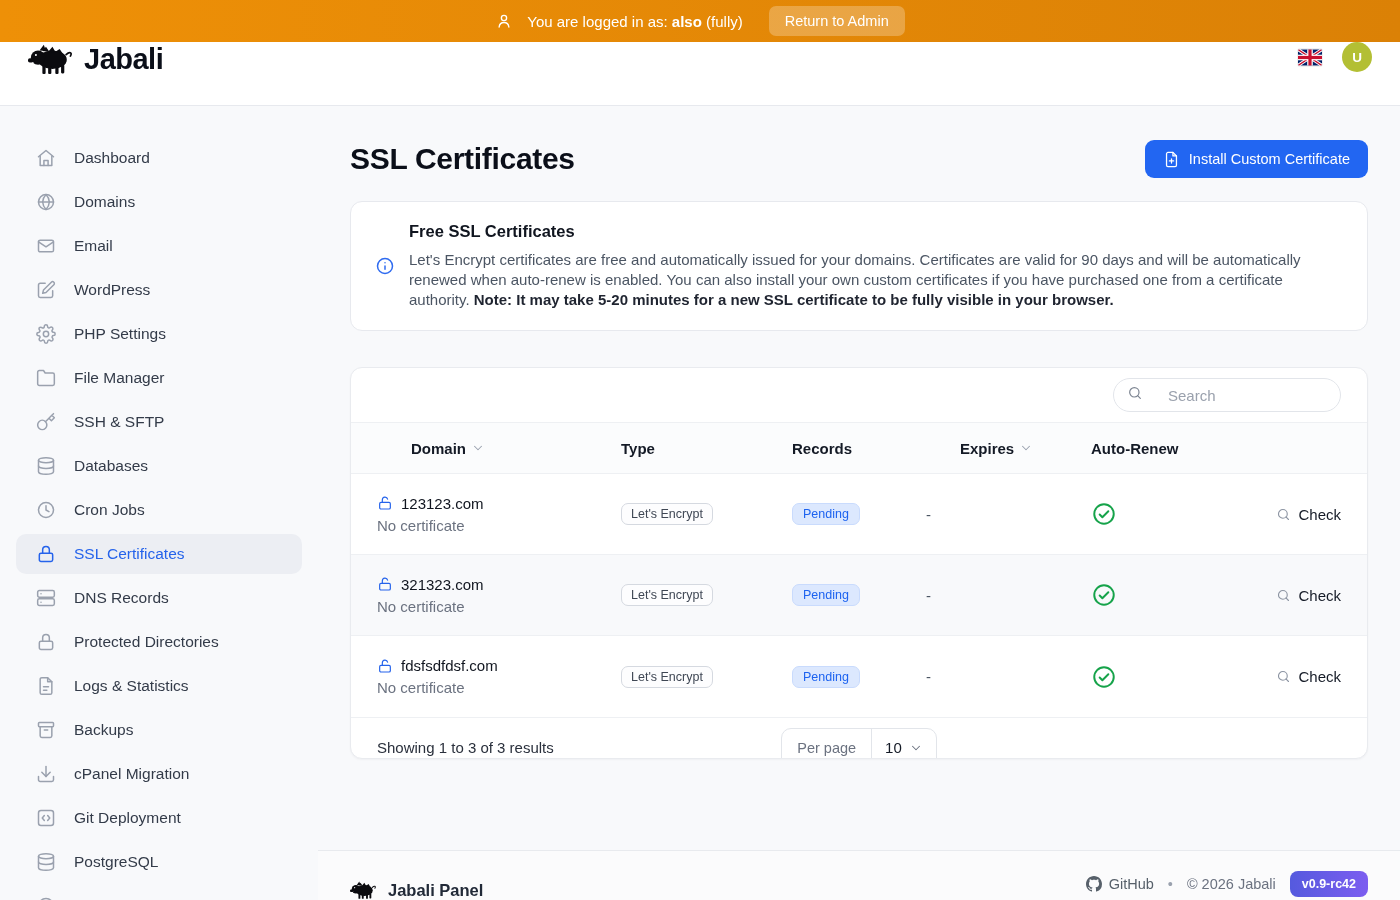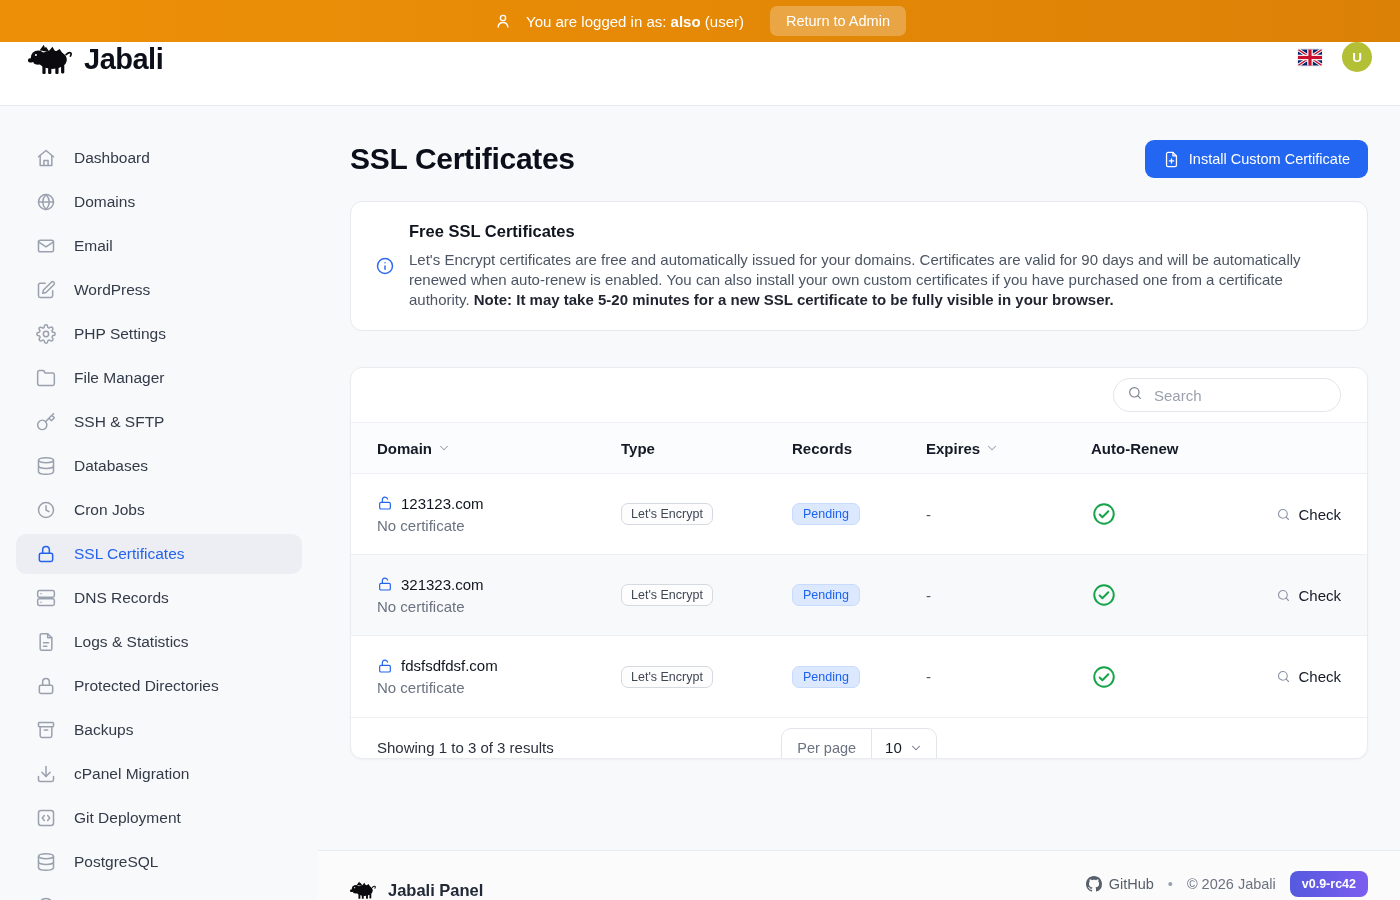--- a/index.html
+++ b/index.html
@@ -53,30 +53,30 @@
   .info-ico svg { width:20px; height:20px; display:block; }
   .info-title { font-size:16.5px; font-weight:700; color:#10151f; margin-bottom:9px; }
   .info-body { font-size:15px; line-height:20px; color:#4b5563; }
   .info-body b { color:#1f2430; }
 
   
   .table-card { margin-top:36px; background:#fff; border:1px solid #e9ebef; border-radius:12px;
     box-shadow:0 1px 2px rgba(16,24,40,0.04); overflow:hidden; }
   .search-row { padding:10px 26px; display:flex; justify-content:flex-end; align-items:center; height:54px; }
   .search-box { width:228px; height:34px; border:1px solid #e2e5ea; border-radius:17px; display:flex;
-    align-items:center; gap:11px; padding:0 13px; background:#fff; color:#7c8491; }
+    align-items:center; gap:25px; padding:0 13px; background:#fff; color:#7c8491; }
   .search-box svg { width:16px; height:16px; flex:0 0 auto; }
   .search-box input { border:none; outline:none; flex:1; font-family:inherit; font-size:15px; color:#1f2430; background:transparent; }
   .search-box input::placeholder { color:#9aa1ad; }
 
   .tgrid { display:grid; grid-template-columns:244px 171px 134px 165px 180px 1fr; align-items:center; padding:0 26px; }
   .thead { height:52px; border-top:1px solid #eef0f3; border-bottom:1px solid #eef0f3; background:#fbfcfd;
     font-size:15px; font-weight:700; color:#141a26; }
   .th { display:flex; align-items:center; gap:5px; }
-  .th.sortable { cursor:pointer; }
+  .th.sortable { cursor:pointer;margin-left:34px; }
   .th .sort svg { width:14px; height:14px; color:#9aa1ae; display:block; }
 
   .trow { height:81px; border-bottom:1px solid #eef0f3; font-size:15px; }
   .trow:nth-child(even) { background:#f8f9fb; }
   .trow:last-child { border-bottom:none; }
   .cell-domain .d1 { display:flex; align-items:center; gap:8px; color:#10151f; }
   .cell-domain .d1 svg { width:16px; height:16px; color:#2563eb; }
   .cell-domain .d2 { margin-top:5px; color:#6b7280; }
   .badge-type { display:inline-block; font-size:12.5px; color:#3f4754; background:#fdfdfe;
     border:1px solid #d5d9e0; border-radius:7px; padding:3px 9px; }
@@ -120,21 +120,21 @@
   <div class="topbar">
     <span class="p-icon" style="display: flex;">
         <svg viewBox="0 0 24 24" fill="none" stroke="currentColor" stroke-width="1.8" stroke-linecap="round" stroke-linejoin="round">
           <circle cx="12" cy="8" r="3.5"></circle>
           <path d="M5.5 20c.5-4 3-6 6.5-6s6 2 6.5 6"></path>
         </svg>
       </span>
     <span>
       <span>You are logged in as:</span>
       <b>also</b>
-      <span>(user)</span>
+      <span>(fully)</span>
     </span>
     <button class="return-btn">Return to Admin</button>
   </div>
 
   <div class="header">
     <div class="brand">
       <span class="boar">
           <svg viewBox="0 0 64 44">
             <g fill="#0b0b0f">
               <ellipse cx="34" cy="23" rx="20" ry="13"></ellipse>
@@ -270,35 +270,35 @@
               <rect x="2" y="3" width="20" height="8" rx="2"></rect>
               <rect x="2" y="13" width="20" height="8" rx="2"></rect>
               <path d="M6 7h.01M6 17h.01"></path>
             </svg>
           </span>
           <span class="side-label">DNS Records</span>
         </div>
         <div class="side-item">
           <span class="side-ico">
             <svg viewBox="0 0 24 24" fill="none" stroke="currentColor" stroke-width="1.8" stroke-linecap="round" stroke-linejoin="round">
+              <rect x="4" y="11" width="16" height="10" rx="2"></rect>
+              <path d="M8 11V7a4 4 0 0 1 8 0v4"></path>
+            </svg>
+          </span>
+          <span class="side-label">Protected Directories</span>
+        </div>
+        <div class="side-item">
+          <span class="side-ico">
+            <svg viewBox="0 0 24 24" fill="none" stroke="currentColor" stroke-width="1.8" stroke-linecap="round" stroke-linejoin="round">
               <path d="M14 2H7a2 2 0 0 0-2 2v16a2 2 0 0 0 2 2h10a2 2 0 0 0 2-2V7z"></path>
               <path d="M14 2v5h5"></path>
               <path d="M9 13h6M9 17h4"></path>
             </svg>
           </span>
           <span class="side-label">Logs &amp; Statistics</span>
-        </div>
-        <div class="side-item">
-          <span class="side-ico">
-            <svg viewBox="0 0 24 24" fill="none" stroke="currentColor" stroke-width="1.8" stroke-linecap="round" stroke-linejoin="round">
-              <rect x="4" y="11" width="16" height="10" rx="2"></rect>
-              <path d="M8 11V7a4 4 0 0 1 8 0v4"></path>
-            </svg>
-          </span>
-          <span class="side-label">Protected Directories</span>
         </div>
         <div class="side-item">
           <span class="side-ico">
             <svg viewBox="0 0 24 24" fill="none" stroke="currentColor" stroke-width="1.8" stroke-linecap="round" stroke-linejoin="round">
               <rect x="3" y="3" width="18" height="5" rx="1"></rect>
               <path d="M5 8v11a2 2 0 0 0 2 2h10a2 2 0 0 0 2-2V8"></path>
               <path d="M10 12h4"></path>
             </svg>
           </span>
           <span class="side-label">Backups</span>

